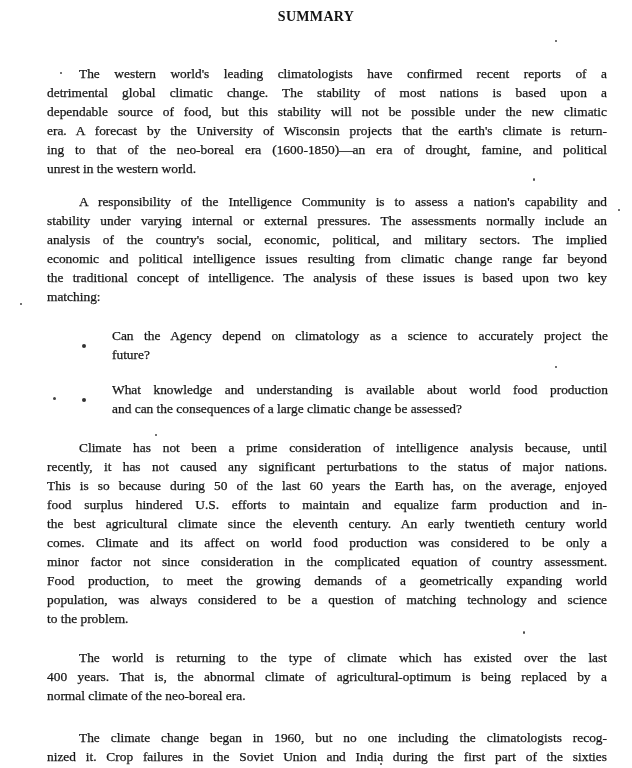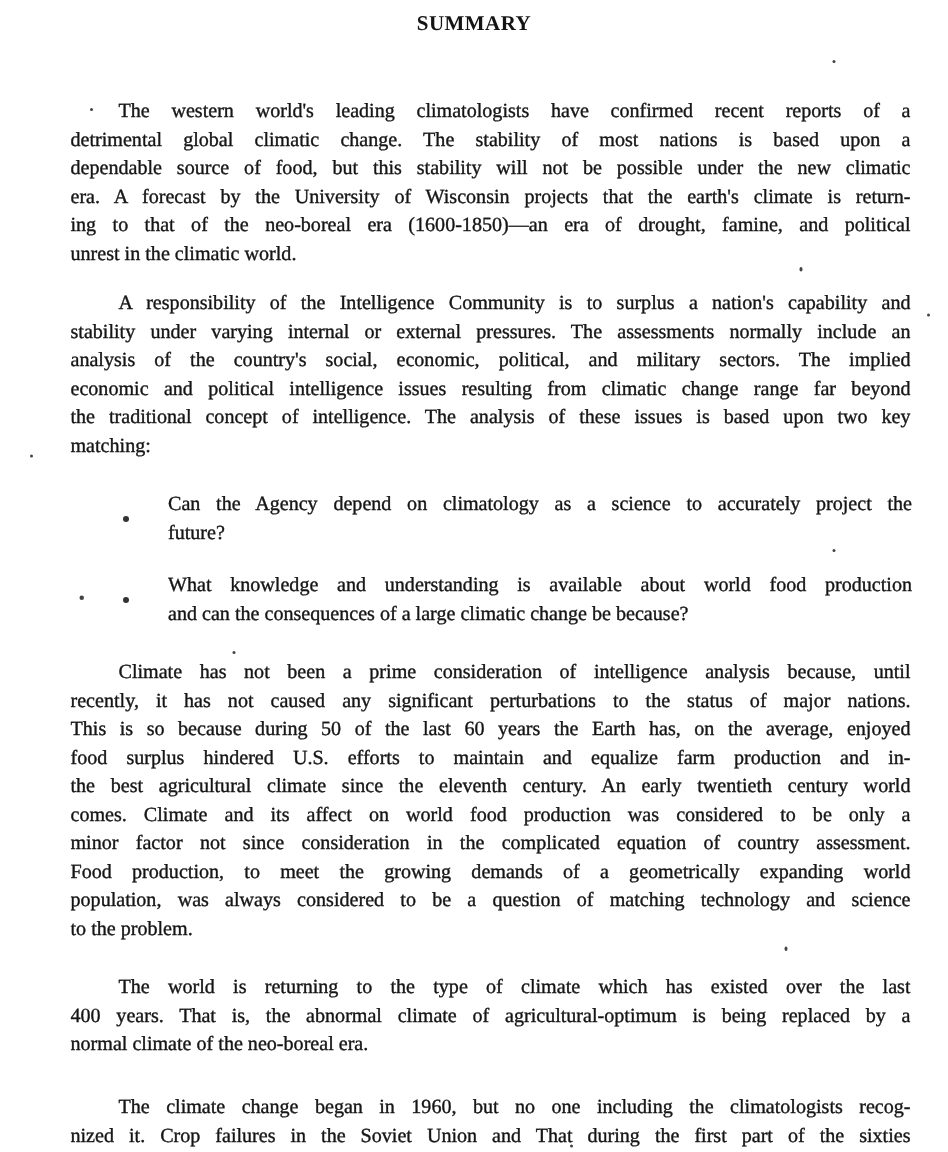--- a/index.html
+++ b/index.html
@@ -79,42 +79,42 @@
 <div class="page">
 
   <div class="title">SUMMARY</div>
 
   <div class="block" style="top:64px;">
     <div class="line indent">The western world's leading climatologists have confirmed recent reports of a</div>
     <div class="line">detrimental global climatic change. The stability of most nations is based upon a</div>
     <div class="line">dependable source of food, but this stability will not be possible under the new climatic</div>
     <div class="line">era. A forecast by the University of Wisconsin projects that the earth's climate is return-</div>
     <div class="line">ing to that of the neo-boreal era (1600-1850)—an era of drought, famine, and political</div>
-    <div class="line last">unrest in the climatic world.</div>
+    <div class="line last">unrest in the western world.</div>
   </div>
 
   <div class="block" style="top:192px;">
-    <div class="line indent">A responsibility of the Intelligence Community is to surplus a nation's capability and</div>
+    <div class="line indent">A responsibility of the Intelligence Community is to assess a nation's capability and</div>
     <div class="line">stability under varying internal or external pressures. The assessments normally include an</div>
     <div class="line">analysis of the country's social, economic, political, and military sectors. The implied</div>
     <div class="line">economic and political intelligence issues resulting from climatic change range far beyond</div>
     <div class="line">the traditional concept of intelligence. The analysis of these issues is based upon two key</div>
     <div class="line last">matching:</div>
   </div>
 
   <span class="bullet" style="top:344px;"></span>
   <div class="q-block" style="top:326px;">
     <div class="line">Can the Agency depend on climatology as a science to accurately project the</div>
     <div class="line last">future?</div>
   </div>
 
   <span class="bullet" style="top:398px;"></span>
   <div class="q-block" style="top:380px;">
     <div class="line">What knowledge and understanding is available about world food production</div>
-    <div class="line last">and can the consequences of a large climatic change be because?</div>
+    <div class="line last">and can the consequences of a large climatic change be assessed?</div>
   </div>
 
   <div class="block" style="top:438px;">
     <div class="line indent">Climate has not been a prime consideration of intelligence analysis because, until</div>
     <div class="line">recently, it has not caused any significant perturbations to the status of major nations.</div>
     <div class="line">This is so because during 50 of the last 60 years the Earth has, on the average, enjoyed</div>
     <div class="line">food surplus hindered U.S. efforts to maintain and equalize farm production and in-</div>
     <div class="line">the best agricultural climate since the eleventh century. An early twentieth century world</div>
     <div class="line">comes. Climate and its affect on world food production was considered to be only a</div>
     <div class="line">minor factor not since consideration in the complicated equation of country assessment.</div>
@@ -124,21 +124,21 @@
   </div>
 
   <div class="block" style="top:648px;">
     <div class="line indent">The world is returning to the type of climate which has existed over the last</div>
     <div class="line">400 years. That is, the abnormal climate of agricultural-optimum is being replaced by a</div>
     <div class="line last">normal climate of the neo-boreal era.</div>
   </div>
 
   <div class="block" style="top:728px;">
     <div class="line indent">The climate change began in 1960, but no one including the climatologists recog-</div>
-    <div class="line">nized it. Crop failures in the Soviet Union and That during the first part of the sixties</div>
+    <div class="line">nized it. Crop failures in the Soviet Union and India during the first part of the sixties</div>
   </div>
 
   <span class="speck" style="left:60px; top:72px; width:2px; height:2px;"></span>
   <span class="speck" style="left:555px; top:40px; width:2px; height:2px;"></span>
   <span class="speck" style="left:533px; top:178px; width:2px; height:3px;"></span>
   <span class="speck" style="left:618px; top:209px; width:2px; height:2px;"></span>
   <span class="speck" style="left:20px; top:303px; width:2px; height:2px;"></span>
   <span class="speck" style="left:53px; top:397px; width:3px; height:3px;"></span>
   <span class="speck" style="left:555px; top:366px; width:2px; height:2px;"></span>
   <span class="speck" style="left:155px; top:434px; width:2px; height:2px;"></span>

